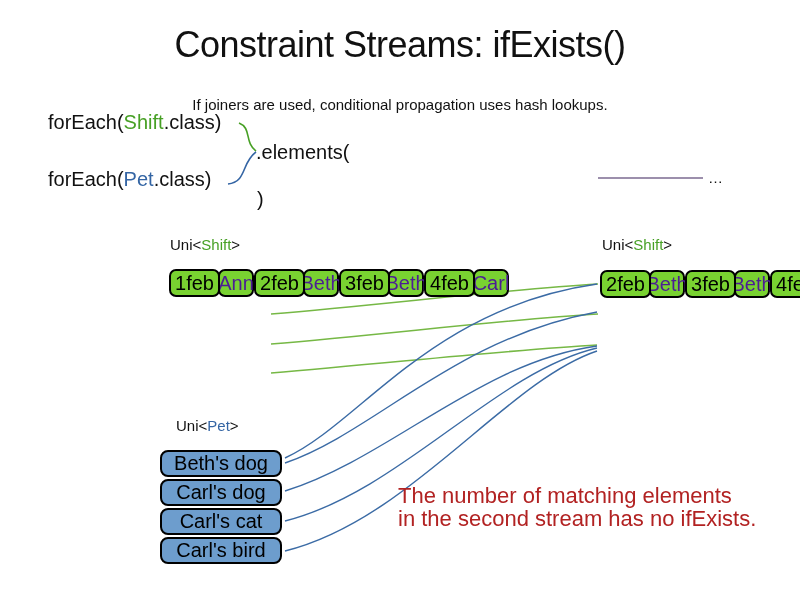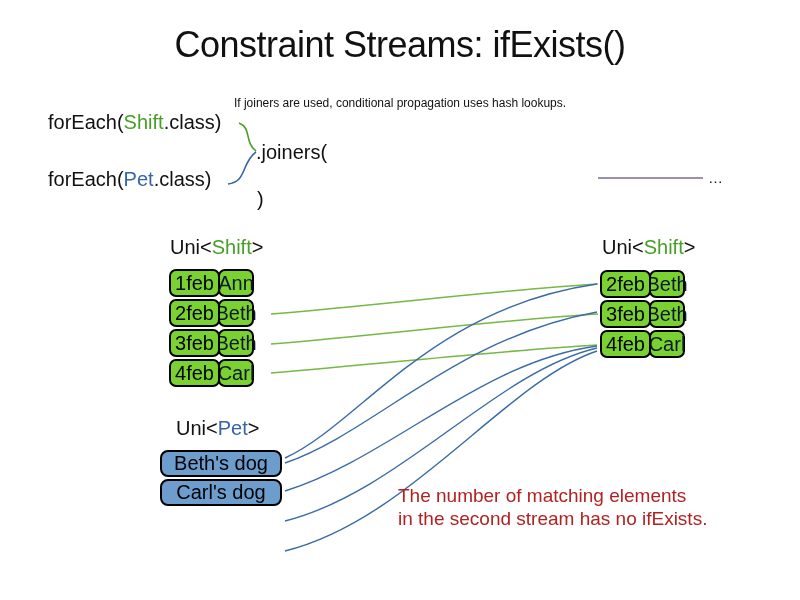--- a/index.html
+++ b/index.html
@@ -1,40 +1,40 @@
 <!DOCTYPE html>
 <html><head>
 <meta charset="utf-8">
 <style>
   html,body{margin:0;padding:0;background:#ffffff;}
   body{width:800px;height:600px;font-family:"Liberation Sans",sans-serif;}
   .slide{position:relative;width:800px;height:600px;background:#fff;overflow:hidden;}
   .abs{position:absolute;}
   .title{left:0;right:0;top:24px;text-align:center;font-size:36px;letter-spacing:-0.5px;color:#111;white-space:nowrap;}
-  .subtitle{left:0;right:0;top:96px;text-align:center;font-size:12px;color:#111;}
+  .subtitle{left:0;right:0;top:96px;text-align:center;font-size:15px;color:#111;}
   .code{color:#111;white-space:nowrap;}
   .code-lg{font-size:20px;text-align:right;}
   .code-sm{font-size:15px;}
   .g{color:#47a025;}
   .b{color:#3465a4;}
-  .tbl-header{font-size:20px;color:#111;white-space:nowrap;}
+  .tbl-header{font-size:15px;color:#111;white-space:nowrap;}
   .svg-overlay{left:0;top:0;z-index:0;pointer-events:none;}
   .layer{z-index:1;}
-  .shift-table{display:flex;flex-direction:column;}
+  .shift-table{display:flex;flex-direction:row;}
   .shift-row{display:flex;margin-bottom:2px;}
   .cell{box-sizing:border-box;height:28px;background:#79d231;border:2px solid #000;
         border-radius:7px;display:flex;align-items:center;justify-content:center;
         font-size:20px;line-height:1;}
   .cell.date{width:51px;color:#000;z-index:2;}
-  .cell.name{width:36px;margin-left:-2px;color:#0f172a;}
+  .cell.name{width:36px;margin-left:-2px;color:#4c1d95;}
   .pet-table{display:flex;flex-direction:column;}
   .pet-row{box-sizing:border-box;width:122px;height:27px;margin-bottom:2px;background:#6d9dcd;
            border:2px solid #000;border-radius:8px;display:flex;align-items:center;
            justify-content:center;font-size:20px;color:#000;}
-  .annotation{font-size:19px;line-height:23px;color:#b22222;white-space:nowrap;}
+  .annotation{font-size:22px;line-height:23px;color:#b22222;white-space:nowrap;}
 </style>
 </head>
 <body>
 
 <div class="slide">
 
   <svg class="abs svg-overlay" width="800" height="600" viewBox="0 0 800 600">
     <g fill="none">
       <path d="M 239,123 C 252,128 244,142 256,151" stroke="#47a025" stroke-width="1.6"></path>
       <path d="M 228,184 C 247,182 241,163 256,152" stroke="#3465a4" stroke-width="1.6"></path>
@@ -50,21 +50,21 @@
     </g>
   </svg>
 
   <div class="abs title layer">Constraint Streams: ifExists()</div>
   <div class="abs subtitle layer">If joiners are used, conditional propagation uses hash lookups.</div>
 
   <div class="abs code code-lg layer" style="left:48px;top:111px"><span>forEach(</span><span class="g">Shift</span><span>.class)</span></div>
 
   <div class="abs code code-lg layer" style="left:48px;top:168px"><span>forEach(</span><span class="b">Pet</span><span>.class)</span></div>
 
-  <div class="abs code code-lg layer" style="left:256px;top:141px">.joiners(</div>
+  <div class="abs code code-lg layer" style="left:256px;top:141px">.elements(</div>
 
 
   <div class="abs code code-sm layer" style="left:708px;top:169px">…</div>
 
   <div class="abs code code-lg layer" style="left:257px;top:188px">)</div>
 
   <div class="abs tbl-header layer" style="left:170px;top:236px"><span>Uni&lt;</span><span class="g">Shift</span><span>&gt;</span></div>
 
   <div class="abs tbl-header layer" style="left:602px;top:236px"><span>Uni&lt;</span><span class="g">Shift</span><span>&gt;</span></div>
 
@@ -100,20 +100,22 @@
     </div>
     <div class="shift-row">
       <div class="cell date">4feb</div>
       <div class="cell name">Carl</div>
     </div>
   </div>
 
   <div class="abs pet-table layer" style="left:160px;top:450px">
     <div class="pet-row">Beth's dog</div>
     <div class="pet-row">Carl's dog</div>
+    <div class="pet-row">Carl's cat</div>
+    <div class="pet-row">Carl's bird</div>
   </div>
 
   <div class="abs annotation layer" style="left:398px;top:484px">
     <div>The number of matching elements</div>
     <div>in the second stream has no ifExists.</div>
   </div>
 
 </div>
 
 </body></html>

